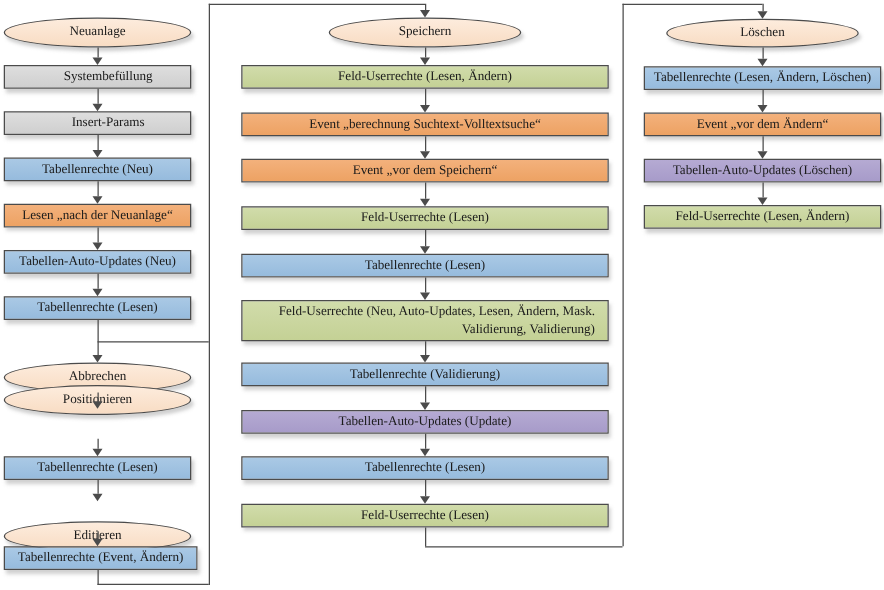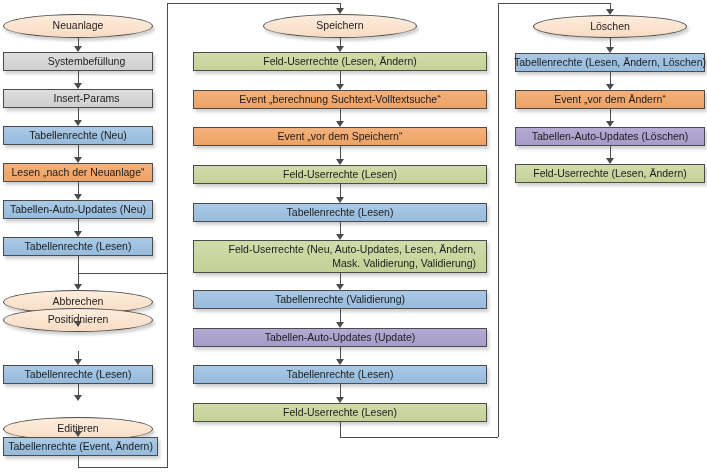--- a/index.html
+++ b/index.html
@@ -1,20 +1,20 @@
 <!DOCTYPE html>
 <html><head>
 <meta charset="utf-8">
 <style>
   html,body{margin:0;padding:0;background:#ffffff;}
   #canvas{
     position:relative;
     width:707px;height:472px;
     background:#ffffff;
-    font-family:Liberation Sans, sans-serif;
+    font-family:Liberation Serif, serif;
     overflow:hidden;
   }
   .node{
     position:absolute;
     box-sizing:border-box;
     display:flex;align-items:center;justify-content:center;
     text-align:center;
     font-size:10.5px;
     color:#1b1b1b;
     border:1px solid #4b4b4b;

